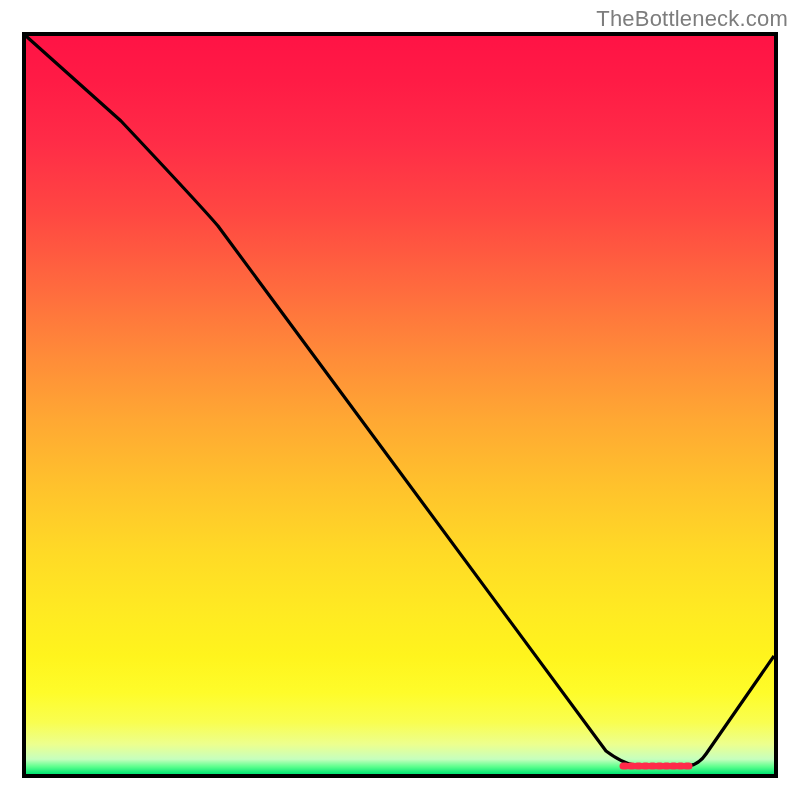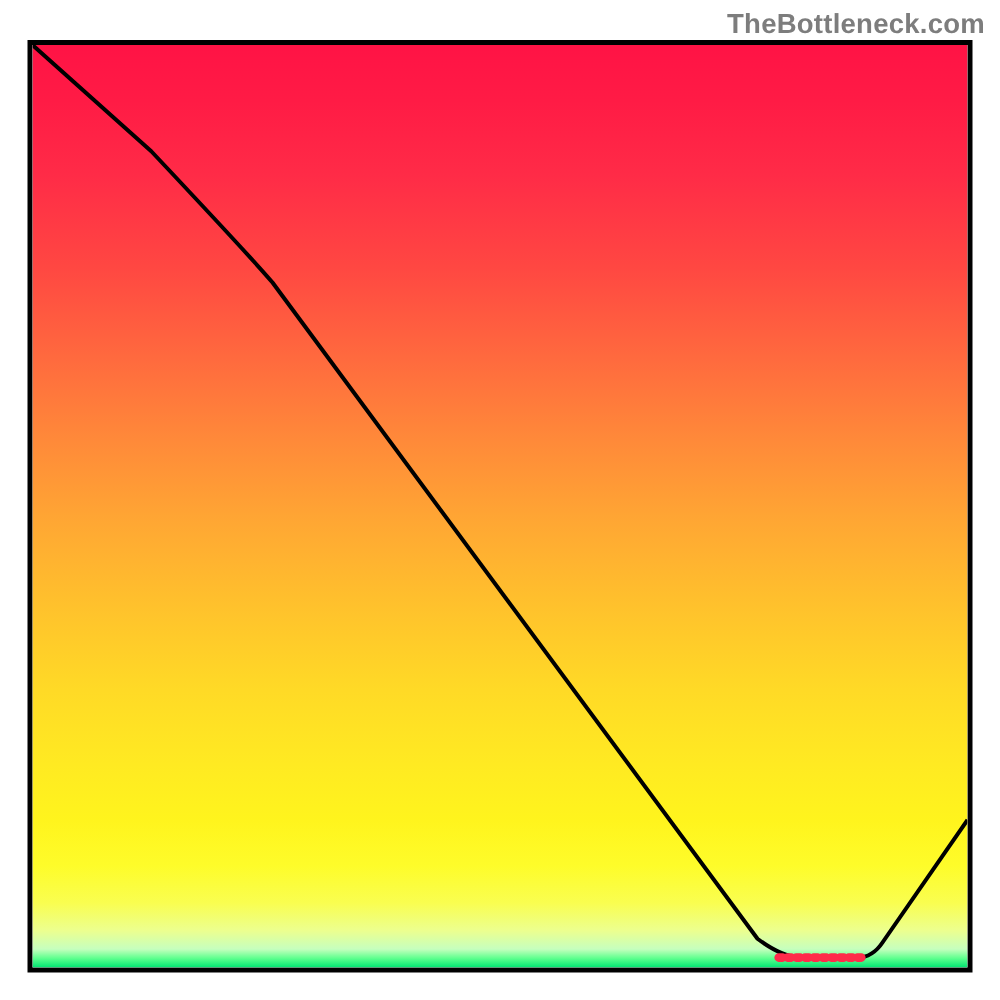--- a/index.html
+++ b/index.html
@@ -14,21 +14,21 @@
   .canvas {
     position: relative;
     width: 800px;
     height: 800px;
   }
   .watermark {
     position: absolute;
     top: 6px;
     right: 12px;
     font-size: 22px;
-    font-weight: bold;
+    font-weight: normal;
     color: #7d7d7d;
     letter-spacing: 0.2px;
     user-select: none;
   }
   .plot-frame {
     position: absolute;
     left: 22px;
     top: 32px;
     width: 756px;
     height: 746px;

